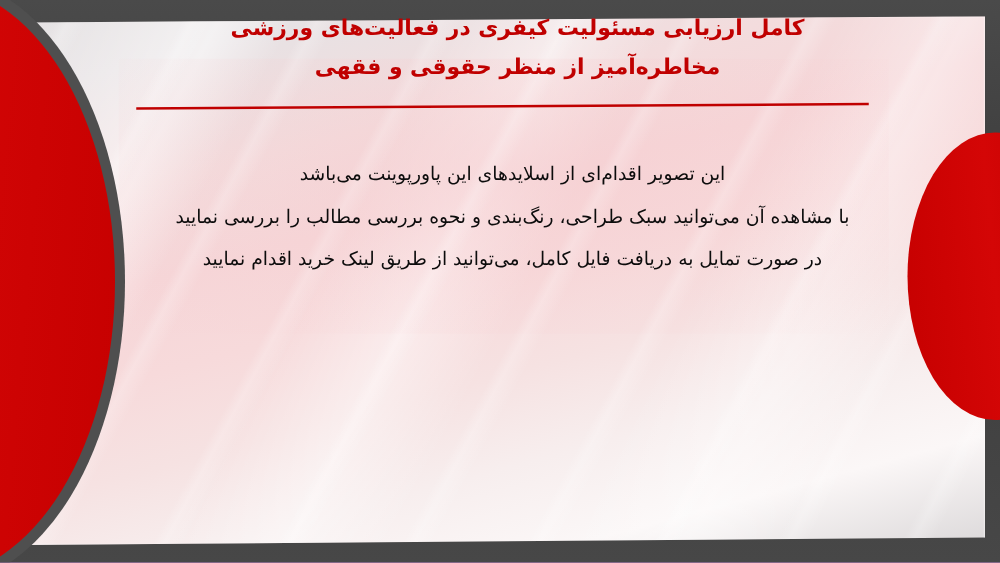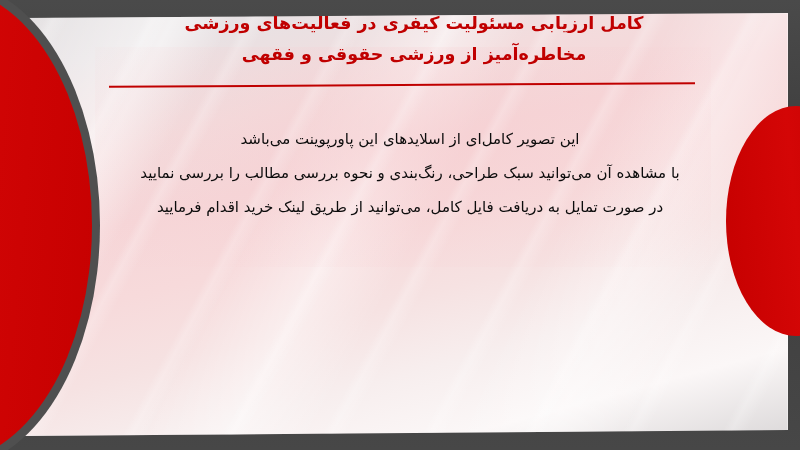--- a/index.html
+++ b/index.html
@@ -167,23 +167,23 @@
     <div class="panel-wash"></div>
     <div class="panel-streaks"></div>
   </div>
 
   <div class="deco-left-ring"></div>
   <div class="deco-left"></div>
   <div class="deco-right"></div>
 
   <div class="title-block">
     <div class="title-line">کامل ارزیابی مسئولیت کیفری در فعالیت‌های ورزشی</div>
-    <div class="title-line">مخاطره‌آمیز از ورزشی حقوقی و فقهی</div>
+    <div class="title-line">مخاطره‌آمیز از منظر حقوقی و فقهی</div>
   </div>
   <div class="title-rule"></div>
 
   <div class="body-block">
-    <div class="body-line">این تصویر کامل‌ای از اسلایدهای این پاورپوینت می‌باشد</div>
+    <div class="body-line">این تصویر اقدام‌ای از اسلایدهای این پاورپوینت می‌باشد</div>
     <div class="body-line">با مشاهده آن می‌توانید سبک طراحی، رنگ‌بندی و نحوه بررسی مطالب را بررسی نمایید</div>
-    <div class="body-line">در صورت تمایل به دریافت فایل کامل، می‌توانید از طریق لینک خرید اقدام فرمایید</div>
+    <div class="body-line">در صورت تمایل به دریافت فایل کامل، می‌توانید از طریق لینک خرید اقدام نمایید</div>
   </div>
 
 </div>
 
 </body></html>

